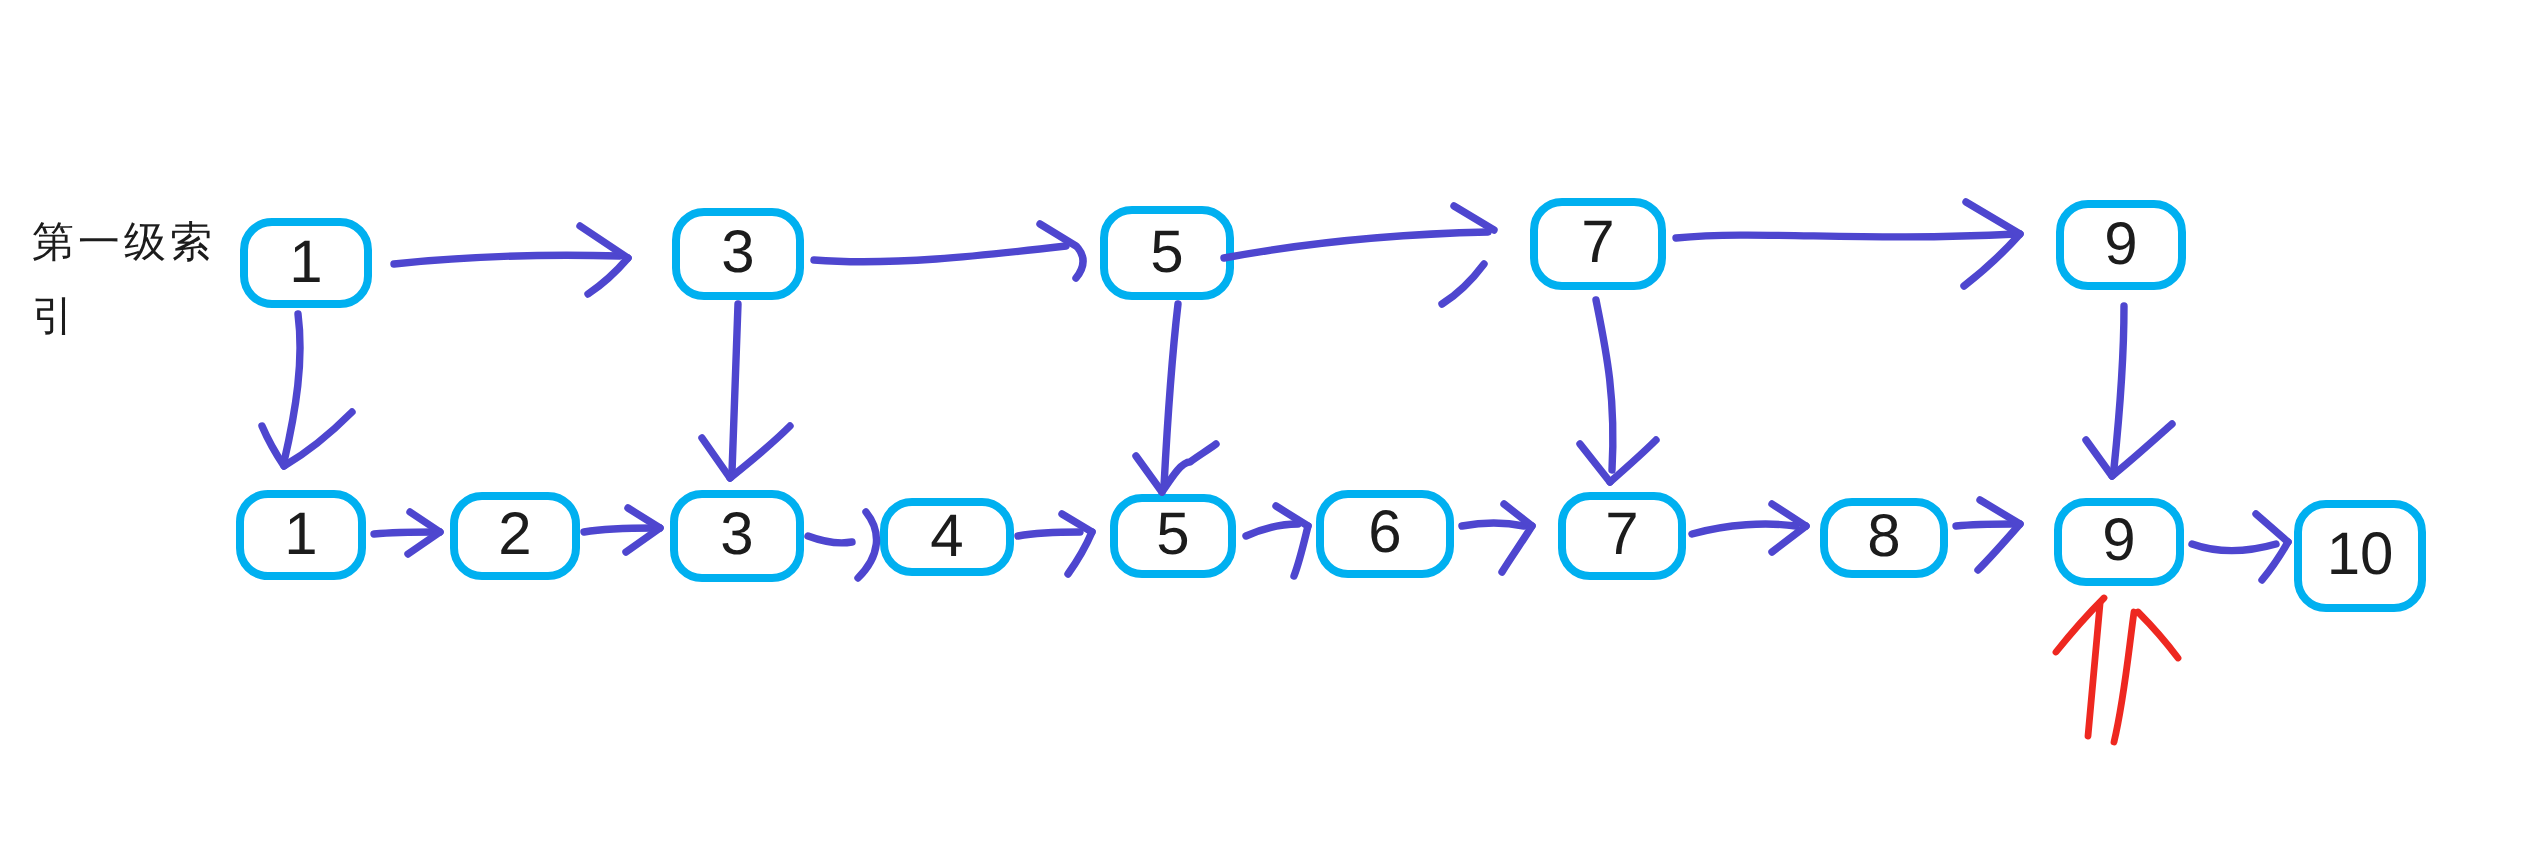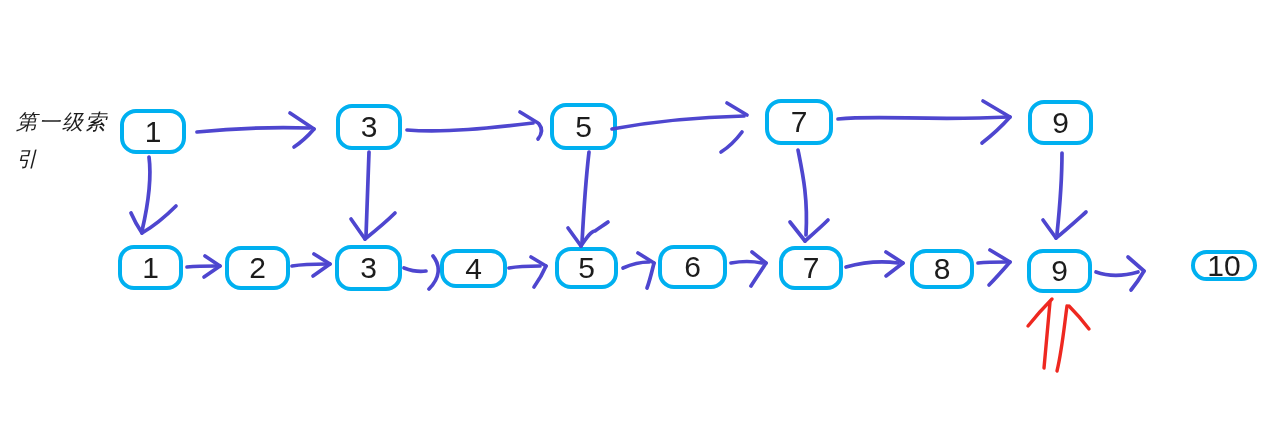--- a/index.html
+++ b/index.html
@@ -11,21 +11,21 @@
     font-family: "Liberation Sans", "DejaVu Sans", sans-serif;
     overflow: hidden;
   }
   .row-label {
     position: absolute;
     color: var(--text, #1c1c1c);
     font-size: 21px;
     line-height: 37px;
     letter-spacing: 2px;
   }
-  #label-index { left: 16px; top: 103px; width: 96px; font-style: italic; }
+  #label-index { left: 16px; top: 103px; width: 96px; }
   #label-list  { left: 13px; top: 243px; width: 120px; }
   .node {
     position: absolute;
     box-sizing: border-box;
     border: 4px solid var(--node-border, #00b0f0);
     border-radius: 16px;
     background: var(--node-fill, #ffffff);
     display: flex;
     align-items: center;
     justify-content: center;
@@ -61,21 +61,21 @@
 
   <div class="node" style="left:118px; top:245px; width:65px; height:45px;">1</div>
   <div class="node" style="left:225px; top:246px; width:65px; height:44px;">2</div>
   <div class="node" style="left:335px; top:245px; width:67px; height:46px;">3</div>
   <div class="node" style="left:440px; top:249px; width:67px; height:39px;">4</div>
   <div class="node" style="left:555px; top:247px; width:63px; height:42px;">5</div>
   <div class="node" style="left:658px; top:245px; width:69px; height:44px;">6</div>
   <div class="node" style="left:779px; top:246px; width:64px; height:44px;">7</div>
   <div class="node" style="left:910px; top:249px; width:64px; height:40px;">8</div>
   <div class="node" style="left:1027px; top:249px; width:65px; height:44px;">9</div>
-  <div class="node" style="left:1147px; top:250px; width:66px; height:31px;margin-left:44px;">10</div>
+  <div class="node" style="left:1147px; top:250px; width:66px; height:56px;">10</div>
 
   <svg id="arrows" viewBox="0 0 1274 429" xmlns="http://www.w3.org/2000/svg">
 
     <g>
       <path class="stroke-blue" d="M197,132 C235,128 275,127 310,128"></path>
       <path class="stroke-blue" d="M290,113 L314,129"></path>
       <path class="stroke-blue" d="M314,129 C308,136 300,143 294,147"></path>
     </g>
     <g>
       <path class="stroke-blue" d="M407,130 C445,133 490,128 533,123"></path>

